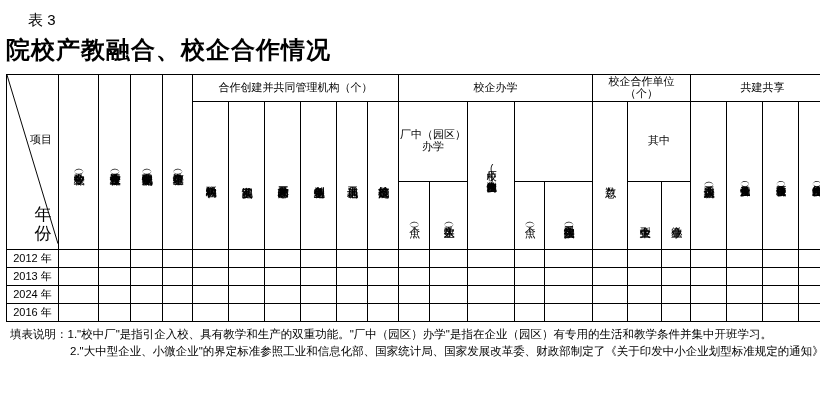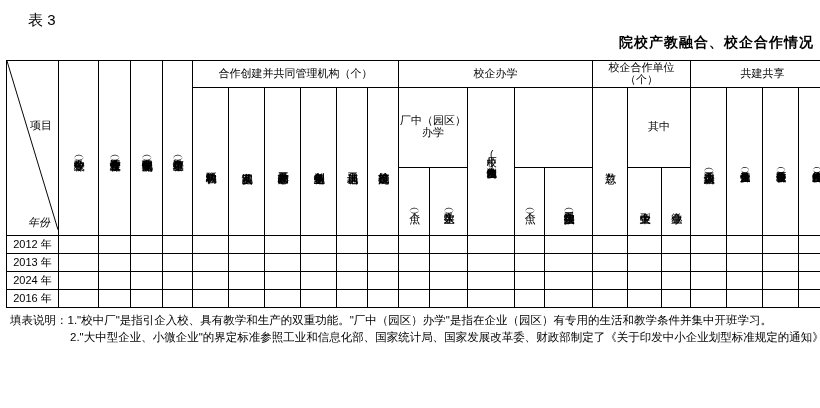--- a/index.html
+++ b/index.html
@@ -12,31 +12,31 @@
     height: 408px;
     font-family: "Liberation Sans", sans-serif;
     color: #000;
     overflow: hidden;
   }
   .page {
     position: relative;
     width: 820px;
     height: 404px;
     box-sizing: border-box;
-    padding: 8px 6px 0 6px;
+    padding: 8px 14px 0 6px;
   }
   .table-label {
     font-size: 15px;
     line-height: 20px;
     margin: 2px 0 0 22px;
     font-family: "Liberation Sans", sans-serif;
   }
   .doc-title {
-    text-align: right;
-    font-size: 14px;
+    text-align: left;
+    font-size: 24px;
     font-weight: bold;
     letter-spacing: 1px;
     margin: 4px 0 8px 0;
     font-family: "Liberation Serif", serif;
   }
   .school-line {
     font-size: 13px;
     margin: 0 0 3px 2px;
   }
   table.grid {
@@ -81,22 +81,21 @@
   .corner .xm {
     position: absolute;
     top: 34%;
     right: 6px;
     font-size: 11px;
   }
   .corner .nf {
     position: absolute;
     bottom: 6px;
     left: 21px;
-    font-size: 11px;
-    font-style: italic;
+    font-size: 17px;
   }
   .year-cell {
     text-align: left;
     padding-left: 8px;
     font-size: 12px;
     height: 15px;
   }
   .notes {
     margin: 4px 4px 0 4px;
     font-size: 11.5px;

